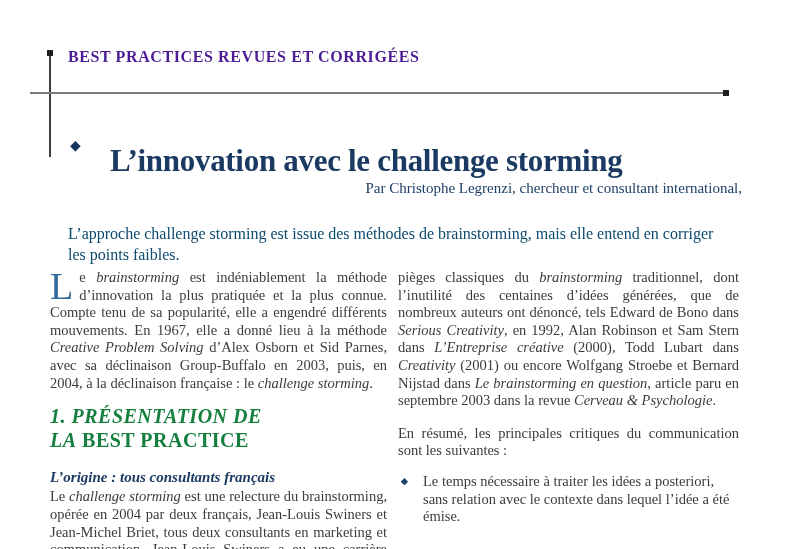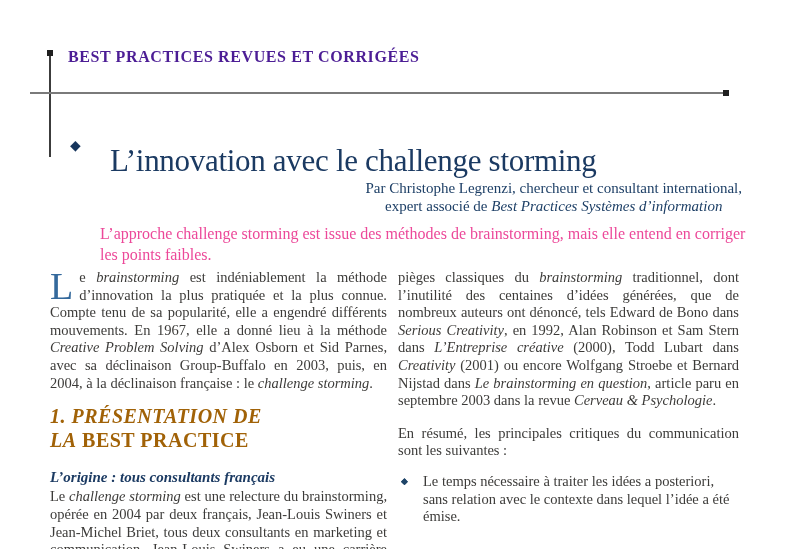--- a/index.html
+++ b/index.html
@@ -22,55 +22,54 @@
     font-size:16px; font-weight:bold; letter-spacing:0.6px;
     color:#4c1d95;
   }
 
   .title-bullet {
     position:absolute; left:70px; top:137px;
     font-size:14px; color:#16355c;
   }
   .page-title {
     position:absolute; left:110px; top:122px;
-    font-size:31px; font-weight:normal; letter-spacing:-0.3px;
+    font-size:31px; font-weight:bold; letter-spacing:-0.3px;
     color:#1b3a62; white-space:nowrap;
   }
 
   .byline {
     position:absolute; right:45px; top:179px;
     text-align:center; font-size:15px; line-height:18px;
     color:#1d3f66;
   }
 
   .standfirst {
     position:absolute; left:68px; top:223px; width:660px;
     font-size:16px; line-height:21px;
-    color:#ec4899;
-    margin-left:32px;
+    color:#0c4a6e;
   }
 
   .col {
     position:absolute; top:269px;
     color:#3c3b39; font-size:14.5px; line-height:17.6px;
   }
   .col-left  { left:50px;  width:337px; }
   .col-right { left:398px; width:341px; }
   .just { text-align:justify; }
 
   .dropcap {
     float:left;
     font-size:38px; line-height:31px;
     color:#34699c;
     padding:2px 6px 0 0;
   }
 
   .section-heading {
     margin-top:12px;
-    color:#a16207;
+    color:#15803d;
     font-size:20px; line-height:24px; font-weight:bold;
     letter-spacing:0.5px;
   }
   .section-heading .it { font-style:italic; }
 
   .subheading {
     margin-top:14px; margin-bottom:2px;
     color:#1b3a62;
     font-size:15px; font-weight:bold; font-style:italic;
   }
@@ -92,21 +91,20 @@
 <div class="vrule-cap"></div>
 <div class="kicker">BEST PRACTICES REVUES ET CORRIGÉES</div>
 <div class="hrule"></div>
 <div class="hrule-cap"></div>
 
 <div class="title-bullet">◆</div>
 <h1 class="page-title">L’innovation avec le challenge storming</h1>
 
 <div class="byline">
   <div>Par Christophe Legrenzi, chercheur et consultant international,</div>
-  <div>expert associé de <i>Best Practices Systèmes d’information</i></div>
 </div>
 
 <div class="standfirst">L’approche challenge storming est issue des méthodes de brainstorming, mais elle entend en corriger les points faibles.</div>
 
 <div class="col col-left">
   <p class="just" style="margin:0"><span class="dropcap">L</span><span>e <i>brainstorming</i> est indéniablement la méthode d’innovation la plus pratiquée et la plus connue. Compte tenu de sa popularité, elle a engendré différents mouvements. En 1967, elle a donné lieu à la méthode <i>Creative Problem Solving</i> d’Alex Osborn et Sid Parnes, avec sa déclinaison Group-Buffalo en 2003, puis, en 2004, à la déclinaison française : le <i>challenge storming</i>.</span></p>
 
   <h2 class="section-heading">
     <span class="it">1. PRÉSENTATION DE</span><br>
     <span class="it">LA</span>

